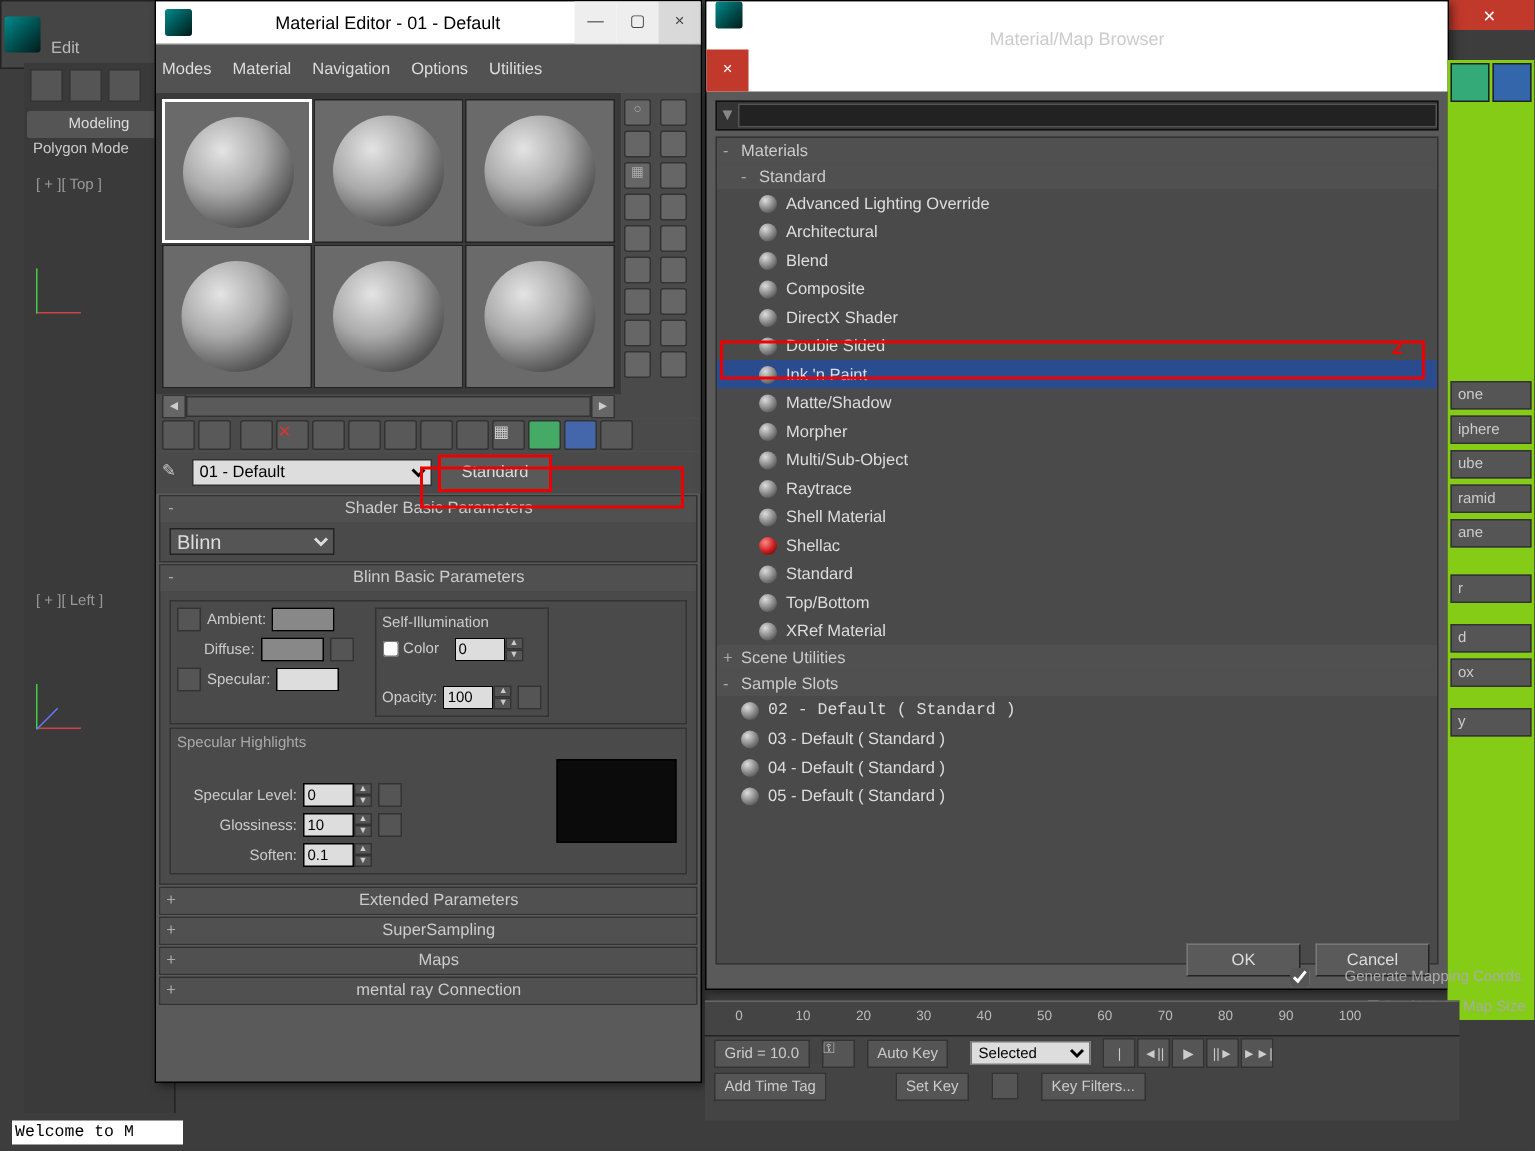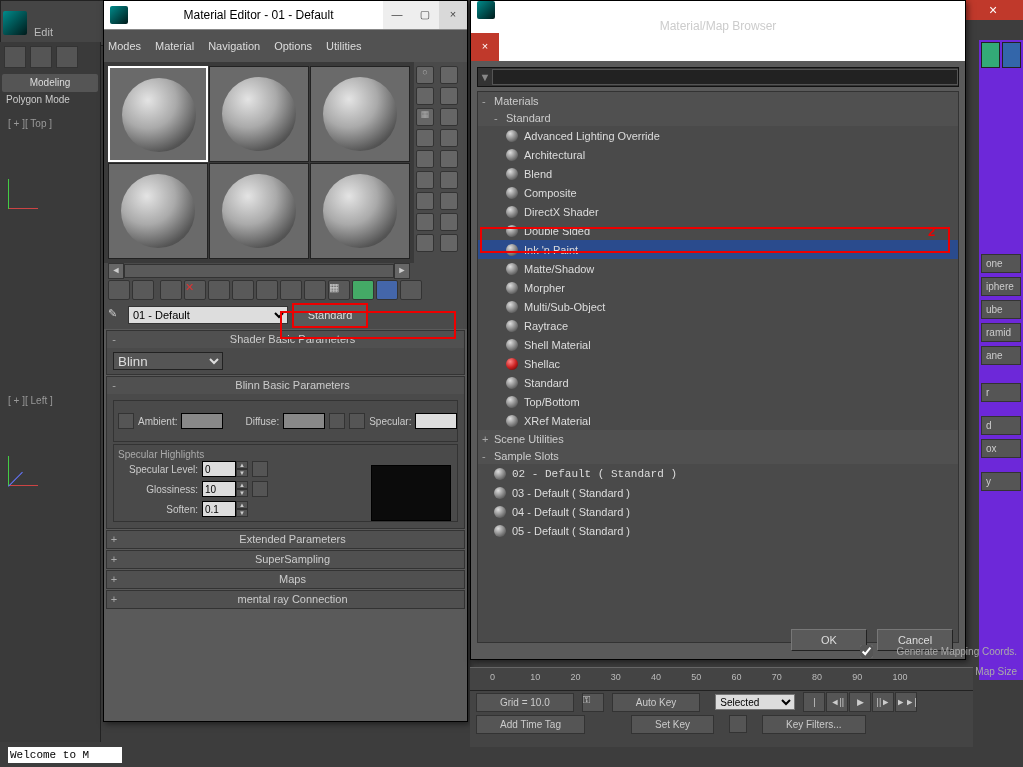--- a/index.html
+++ b/index.html
@@ -1,21 +1,21 @@
 <!DOCTYPE html>
 <html><head>
 <meta charset="utf-8">
 <style>
 html,body{margin:0;padding:0;width:1023px;height:767px;background:#3d3d3d;font-family:"Segoe UI",Arial,sans-serif;font-size:11px;color:#ccc;overflow:hidden;position:relative}
 
 .app-titlebar{position:absolute;top:0;right:0;width:60px;height:20px;background:#c0392b;color:#fff;text-align:center;line-height:20px;font-size:14px}
 .main-toolbar{position:absolute;top:0;left:0;width:100px;height:40px;background:#454545;border:1px solid #222;display:flex;gap:4px;padding:2px;align-items:center}
 .main-toolbar .logo{width:24px;height:24px;background:linear-gradient(135deg,#008b8b,#001a1a);border-radius:2px}
 .edit-label{position:absolute;top:26px;left:34px;font-size:11px;color:#bbb}
-.left-panel{position:absolute;top:42px;left:0;width:100px;height:700px;background:#3a3a3a;border-right:1px solid #222}
+.left-panel{position:absolute;top:42px;left:16px;width:100px;height:700px;background:#3a3a3a;border-right:1px solid #222}
 .ribbon-btn{height:18px;background:#555;border-radius:2px;margin:2px;color:#ddd;text-align:center;line-height:18px;font-size:10px}
 .viewport-label{display:inline-block;margin:6px 0 0 8px;color:#999;font-size:10px}
 .axis{position:relative;margin:40px 8px;width:40px;height:40px}
 .axis .x{position:absolute;bottom:0;left:0;width:30px;height:1px;background:#c44}
 .axis .y{position:absolute;bottom:0;left:0;width:1px;height:30px;background:#4c4}
 .axis .z{position:absolute;bottom:0;left:0;width:20px;height:20px;border-left:1px solid #67f;transform:rotate(45deg);transform-origin:bottom left}
 
 
 .mat-ed{position:absolute;top:0;left:103px;width:363px;height:720px;background:#5a5a5a;border:1px solid #000;box-shadow:2px 2px 6px rgba(0,0,0,.5)}
 .mat-ed .titlebar{height:28px;background:#fff;color:#000;display:flex;align-items:center;border-bottom:1px solid #888}
@@ -44,21 +44,21 @@
 .rollout{margin:1px 2px;background:#4a4a4a;border:1px solid #333}
 .rollout-head{height:17px;background:#505050;color:#ccc;text-align:center;line-height:17px;font-size:11px;display:flex;align-items:center}
 .rollout-head .pm{width:14px;text-align:center;color:#aaa}
 .rollout-head .tit{flex:1}
 .rollout-body{padding:4px 6px;font-size:11px;color:#ccc}
 .shader-row{display:flex;align-items:center;gap:21px}
 .shader-row select{width:110px;height:18px;background:#555;color:#ddd;border:1px solid #222}
 .chk{display:inline-flex;align-items:center;gap:3px;margin:0 6px 2px 0;font-size:10px}
 .chk input{width:11px;height:11px;margin:0}
 .param-group{border:1px solid #333;margin:2px 0;padding:4px;display:flex;gap:14px}
-.param-col{display:flex;flex-direction:row;gap:4px}
+.param-col{display:flex;flex-direction:column;gap:4px}
 .param-row{display:flex;align-items:center;gap:4px;font-size:10px}
 .swatch{width:40px;height:14px;background:#888;border:1px solid #000}
 .spinner{display:flex;align-items:center}
 .spinner input{width:28px;height:14px;background:#ddd;border:1px solid #000;font-size:10px;padding:0 2px}
 .spinner .ud{width:12px;height:16px;display:flex;flex-direction:column}
 .spinner .ud div{flex:1;background:#555;border:1px solid #333;font-size:6px;line-height:6px;text-align:center}
 .hl-group{border:1px solid #333;margin:2px 0;padding:4px;position:relative}
 .hl-preview{position:absolute;right:6px;top:20px;width:78px;height:54px;background:#0b0b0b;border:1px solid #000}
 .lock-btn{width:14px;height:14px;background:#555;border:1px solid #333}
 
@@ -72,28 +72,28 @@
 .tree{border:1px solid #333;background:#4a4a4a;height:550px;overflow:auto}
 .tree-head{height:17px;background:#505050;display:flex;align-items:center;padding:0 4px;font-size:11px}
 .tree-head .pm{width:12px;color:#aaa}
 .leaf{height:19px;display:flex;align-items:center;padding:0 8px 0 28px;gap:6px;font-size:11px;color:#ddd}
 .leaf.sel{background:#2a4b8d}
 .leaf .dot{width:12px;height:12px;border-radius:50%;background:radial-gradient(circle at 35% 30%,#ddd,#888 50%,#333)}
 .leaf .dot.red{background:radial-gradient(circle at 35% 30%,#f88,#c22 50%,#400)}
 .footer-btns{position:absolute;bottom:8px;right:12px;display:flex;gap:10px}
 .dlg-btn{width:74px;height:20px;background:#5a5a5a;border-top:1px solid #777;border-left:1px solid #777;border-bottom:1px solid #222;border-right:1px solid #222;text-align:center;line-height:20px;font-size:11px;color:#ddd}
 
-.right-strip{position:absolute;top:40px;right:0;width:44px;height:640px;background:#6d28d9}
+.right-strip{position:absolute;top:40px;right:0;width:58px;height:640px;background:#84cc16}
 .right-strip .opt{height:17px;margin:4px 2px;background:#555;border:1px solid #333;color:#ccc;font-size:10px;text-align:left;padding-left:4px;line-height:17px;overflow:hidden}
 
 .timeline{position:absolute;bottom:20px;left:470px;right:50px;height:80px;background:#444}
 .ticks{height:22px;border-top:1px solid #666;border-bottom:1px solid #222;position:relative;color:#bbb;font-size:9px}
 .ticks span{position:absolute;top:4px}
 .status-row{height:22px;display:flex;gap:8px;align-items:center;padding:0 6px;font-size:10px}
-.status-row .cell{background:#555;border:1px solid #333;height:17px;padding:0 23px;line-height:17px}
+.status-row .cell{background:#555;border:1px solid #333;height:17px;padding:0 6px;line-height:17px}
 .key-ctl{display:flex;gap:15px;align-items:center}
 .key-ctl select{width:80px;height:16px;background:#ddd;font-size:10px}
 .play-ctl{display:flex;gap:1px}
 .play-ctl div{width:20px;height:18px;background:#555;border:1px solid #333;font-size:9px;text-align:center;line-height:18px}
 .real-world{position:absolute;right:6px;bottom:90px;font-size:10px;color:#aaa}
 .gen-map{position:absolute;right:6px;bottom:106px;font-size:10px;color:#aaa;display:flex;align-items:center;gap:20px}
 .welcome{position:absolute;left:8px;bottom:4px;width:110px;height:16px;background:#fff;color:#000;font-family:"Courier New",monospace;font-size:11px;padding:0 2px;line-height:16px;overflow:hidden}
 .red-frame{position:absolute;border:2px solid #e00;pointer-events:none}
 .red-num{position:absolute;color:#e00;font-weight:bold;font-size:13px}
 input[type=checkbox]{accent-color:#555}
@@ -281,21 +281,21 @@
                   <div>▲</div>
                   <div>▼</div>
                 </div>
               </div>
               <div class="lock-btn"></div>
             </div>
         </div>
       </div>
       <div class="hl-group">
         <div style="font-size:10px;color:#aaa">Specular Highlights</div>
-        <div class="param-row" style="margin-top:1px">
+        <div class="param-row" style="margin-top:21px">
             <span style="width:80px;text-align:right">Specular Level:</span>
             <div class="spinner">
               <input value="0" style="">
               <div class="ud">
                 <div>▲</div>
                 <div>▼</div>
               </div>
             </div>
             <div class="lock-btn"></div>
           </div>

